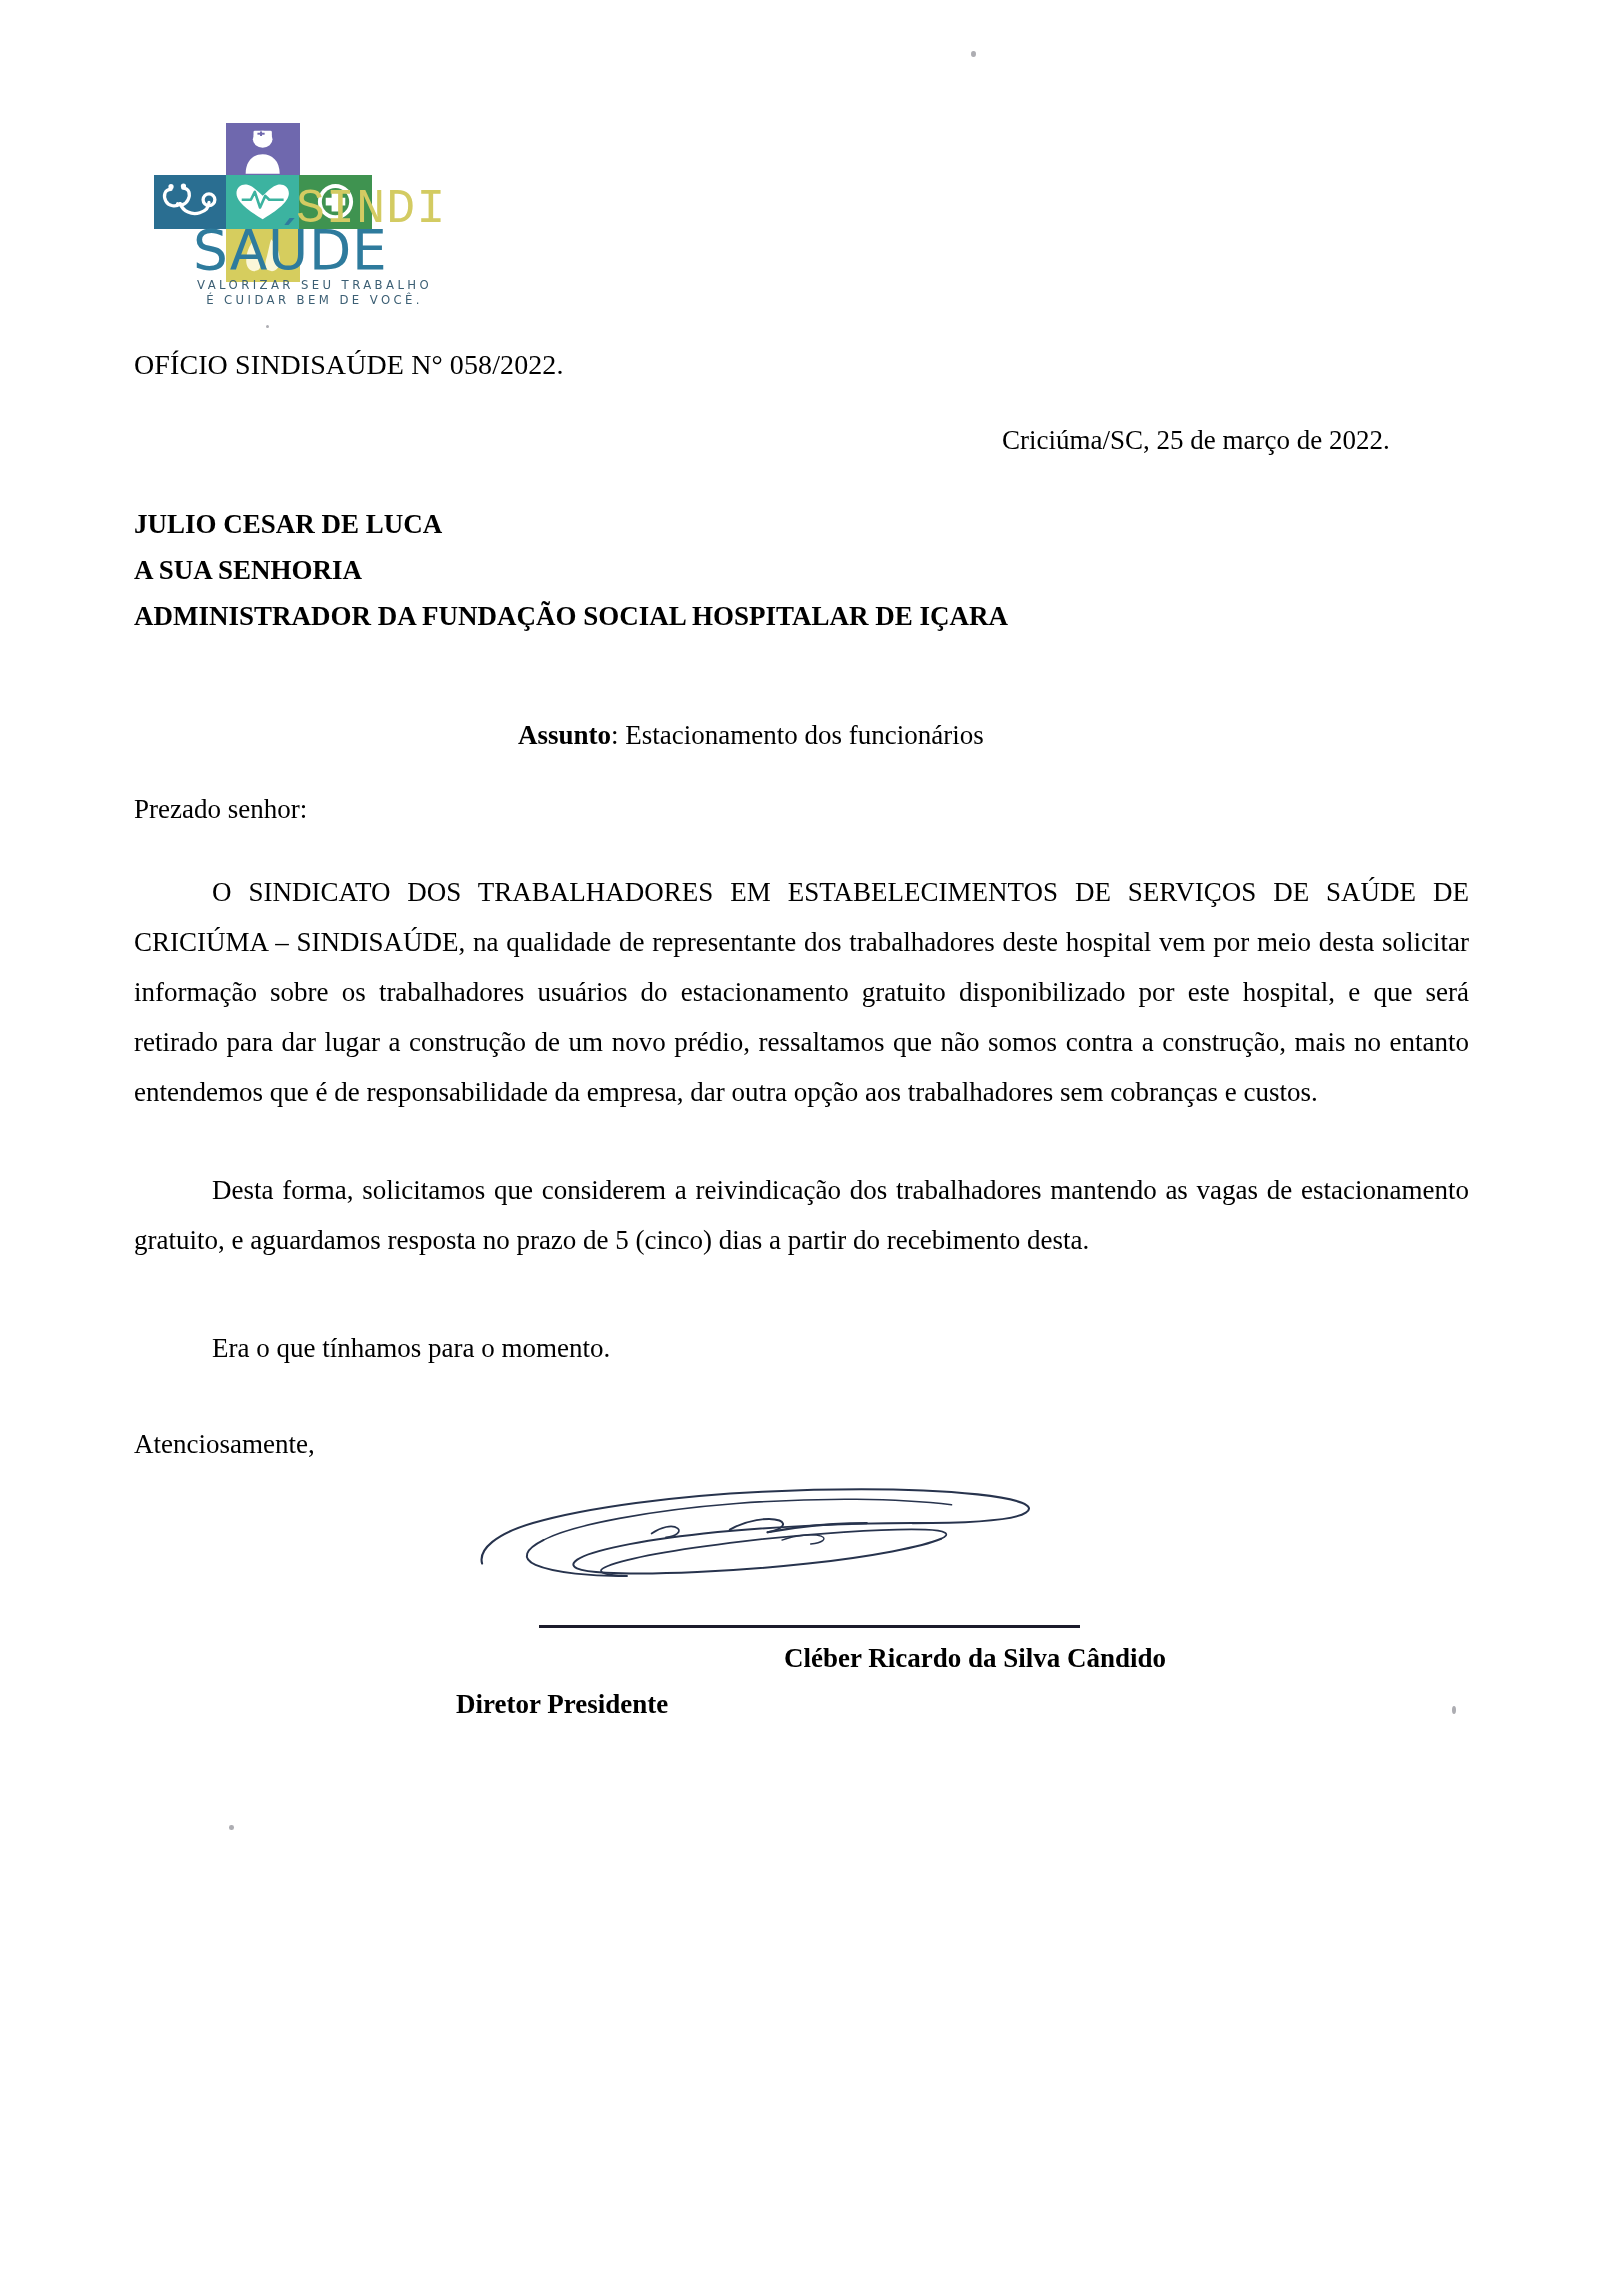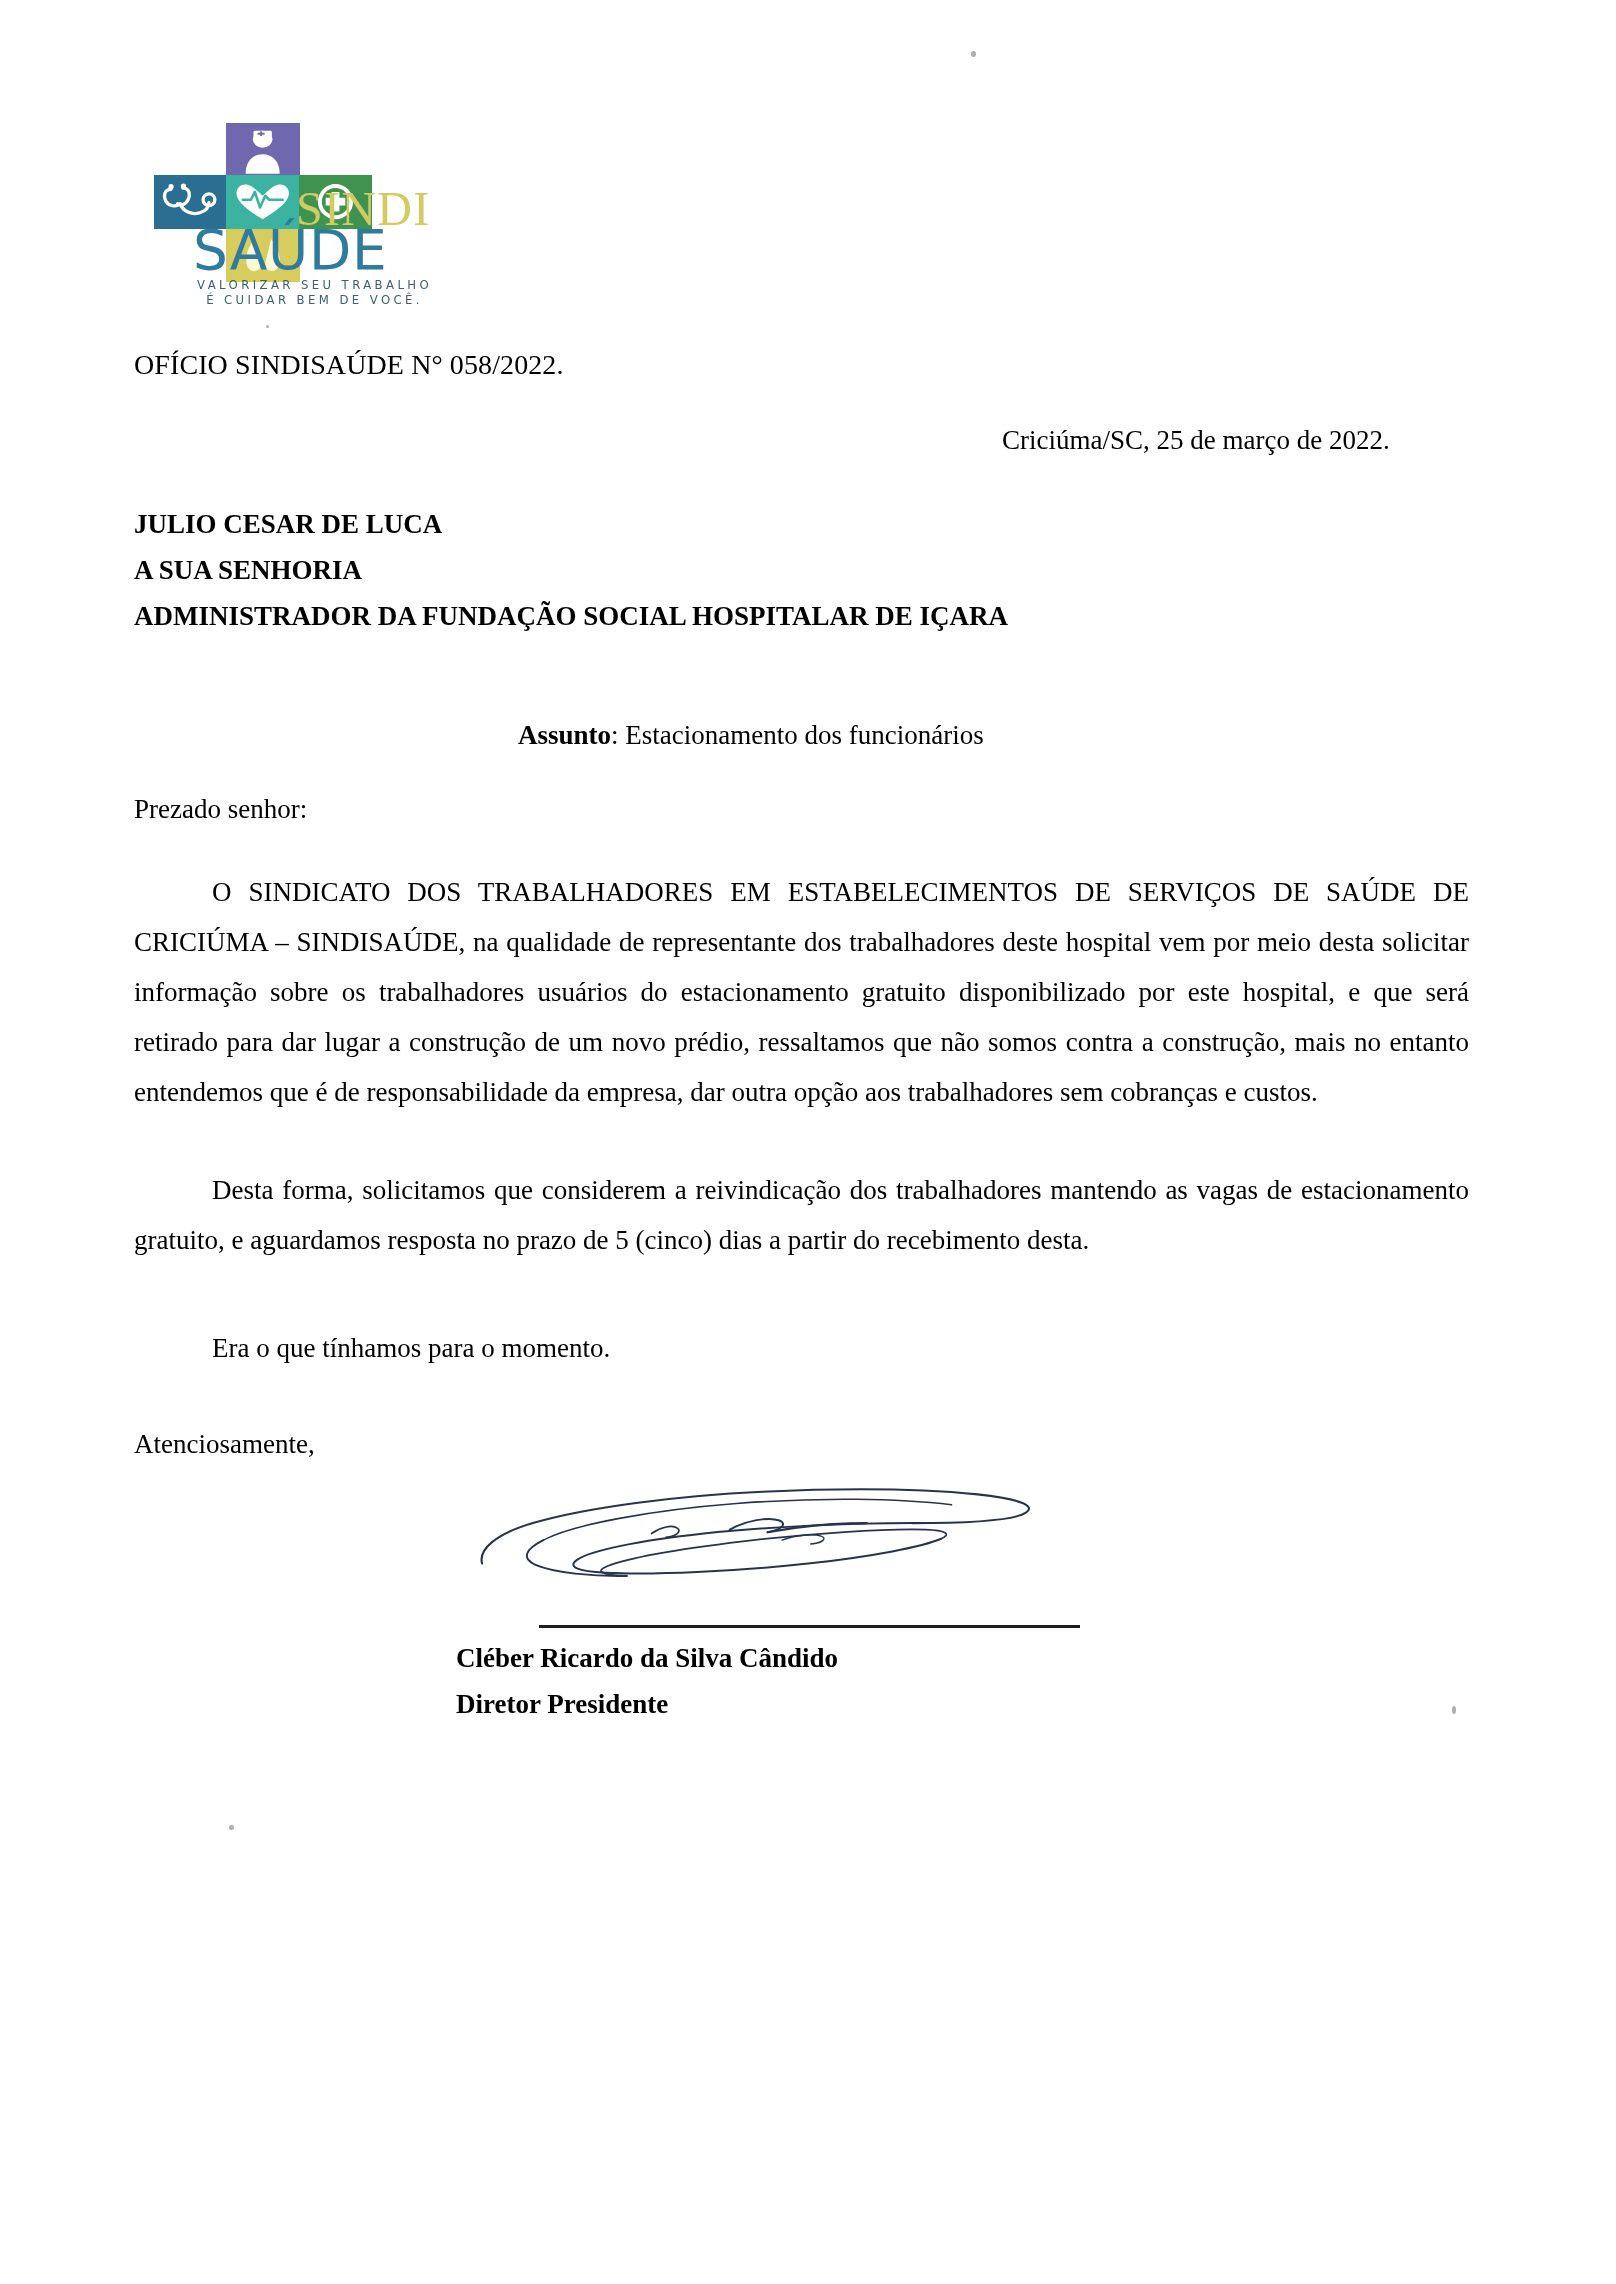--- a/index.html
+++ b/index.html
@@ -33,21 +33,21 @@
   .tile-top    { left: 72px; top: 0px;   width: 74px; height: 52px; }
   .tile-left   { left: 0px;   top: 52px;  width: 72px; height: 54px; }
   .tile-center { left: 72px; top: 52px;  width: 74px; height: 54px; }
   .tile-right  { left: 145px; top: 52px;  width: 73px; height: 54px; }
   .tile-bottom { left: 72px; top: 106px; width: 74px; height: 53px; }
 
   .logo-sindi {
     position: absolute;
     left: 142px;
     top: 62px;
-    font-family: Liberation Serif, serif;
+    font-family: Liberation Mono, monospace;
     font-size: 48px;
     font-weight: 400;
     letter-spacing: 1.3px;
     color: #d3cb62;
     line-height: 1;
     white-space: nowrap;
   }
   .logo-saude {
     position: absolute;
     left: 39px;
@@ -148,21 +148,21 @@
     left: 83px;
     top: 145px;
     width: 541px;
     height: 2.6px;
     background: #1b1b2a;
   }
   #sig-name {
     position: absolute;
     left: 0; top: 163px;
     width: 710px;
-    text-align: left;
+    text-align: right;
     font-size: 27px;
     font-weight: bold;
     white-space: nowrap;
   }
   #sig-title {
     position: absolute;
     left: 0; top: 209px;
     width: 710px;
     font-size: 27px;
     font-weight: bold;

